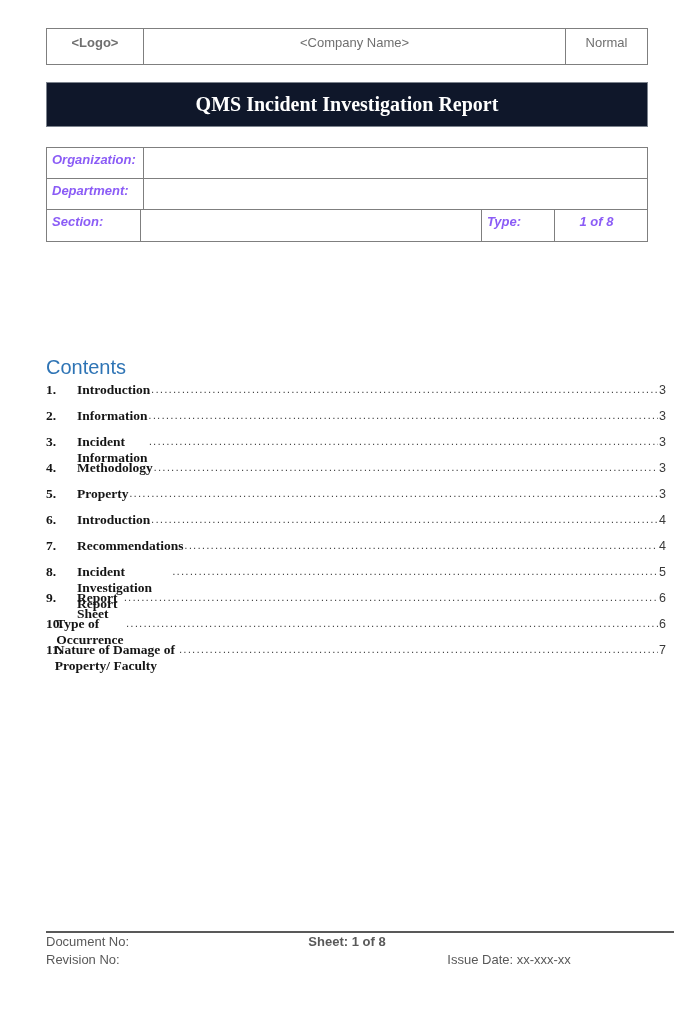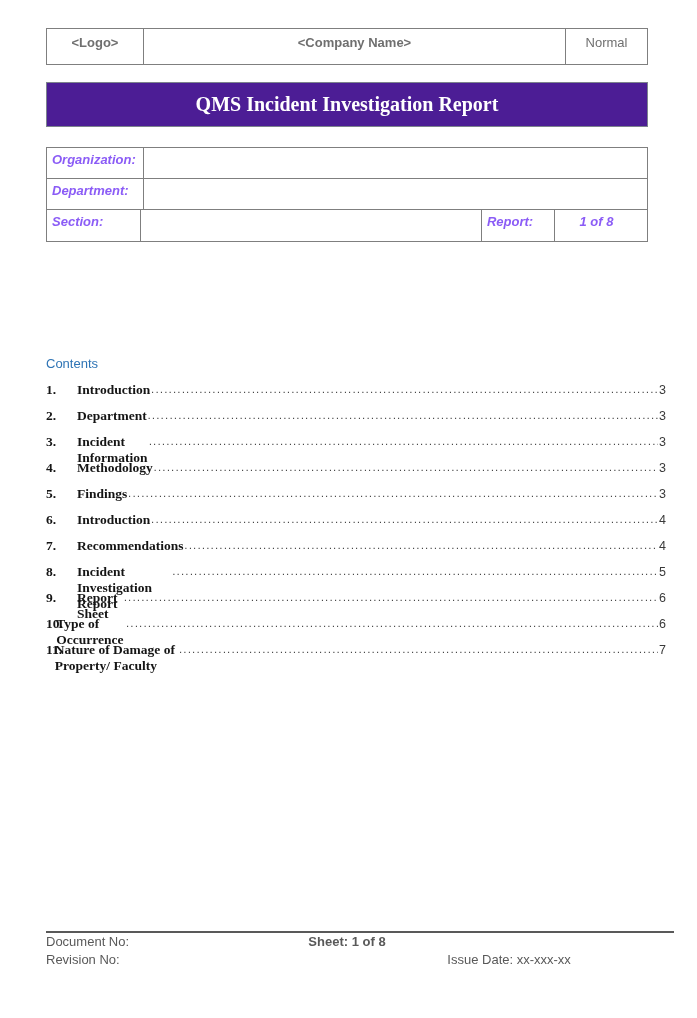--- a/index.html
+++ b/index.html
@@ -21,28 +21,28 @@
     background:#fff;
   }
   .hdr-cell {
     border-right:1px solid #7f7f7f;
     display:flex; justify-content:center; align-items:flex-start;
     padding-top:6px;
     color:#6f6f6f; font-size:13px;
   }
   .hdr-cell:last-child { border-right:none; }
   .hdr-logo    { width:97px; font-weight:bold; }
-  .hdr-company { width:422px; font-weight:bold; }
+  .hdr-company { width:422px; font-weight:normal; }
   .hdr-normal  { width:81px; font-weight:normal; }
 
   
   .banner {
     position:absolute; top:82px; left:46px;
     width:602px; height:45px;
-    background:#4c1d95;
+    background:#0f172a;
     border:1px solid #7c838d;
     display:flex; justify-content:center; align-items:center;
     color:#ffffff;
     font-family:"Liberation Serif", serif;
     font-weight:bold; font-size:20px;
   }
 
   
   .info-table {
     position:absolute; top:147px; left:46px;
@@ -60,21 +60,21 @@
   .info-cell:last-child { border-right:none; }
   .c-label { width:97px; }
   .c-value-wide { width:503px; }
   .c-value-mid  { width:354px; }
   .c-sheet-label { width:76px; }
   .c-sheet-value { width:75px;margin-left:19px; }
 
   
   .contents-heading {
     position:absolute; top:356px; left:46px;
-    font-size:13px; color:#2E74B5; font-weight:normal;
+    font-size:20px; color:#2E74B5; font-weight:normal;
   }
   .toc {
     position:absolute; top:382px; left:46px;
     width:620px;
   }
   .toc-row {
     display:flex; align-items:baseline;
     height:26px;
     font-family:"Liberation Serif", serif;
     font-weight:bold; font-size:13.5px; color:#151515;
@@ -132,54 +132,54 @@
       <div class="info-cell c-label">Organization:</div>
       <div class="info-cell c-value-wide"></div>
     </div>
     <div class="info-row">
       <div class="info-cell c-label">Department:</div>
       <div class="info-cell c-value-wide"></div>
     </div>
     <div class="info-row">
       <div class="info-cell c-label">Section:</div>
       <div class="info-cell c-value-mid"></div>
-      <div class="info-cell c-sheet-label">Report:</div>
+      <div class="info-cell c-sheet-label">Type:</div>
       <div class="info-cell c-sheet-value">1 of 8</div>
     </div>
   </div>
 
   <div class="contents-heading">Contents</div>
   <div class="toc" id="toc-list">
       <div class="toc-row">
         <span class="toc-num">1.</span>
         <span class="toc-title">Introduction</span>
         <span class="toc-dots"></span>
         <span class="toc-page">3</span>
       </div>
       <div class="toc-row">
         <span class="toc-num">2.</span>
-        <span class="toc-title">Department</span>
+        <span class="toc-title">Information</span>
         <span class="toc-dots"></span>
         <span class="toc-page">3</span>
       </div>
       <div class="toc-row">
         <span class="toc-num">3.</span>
         <span class="toc-title">Incident Information</span>
         <span class="toc-dots"></span>
         <span class="toc-page">3</span>
       </div>
       <div class="toc-row">
         <span class="toc-num">4.</span>
         <span class="toc-title">Methodology</span>
         <span class="toc-dots"></span>
         <span class="toc-page">3</span>
       </div>
       <div class="toc-row">
         <span class="toc-num">5.</span>
-        <span class="toc-title">Findings</span>
+        <span class="toc-title">Property</span>
         <span class="toc-dots"></span>
         <span class="toc-page">3</span>
       </div>
       <div class="toc-row">
         <span class="toc-num">6.</span>
         <span class="toc-title">Introduction</span>
         <span class="toc-dots"></span>
         <span class="toc-page">4</span>
       </div>
       <div class="toc-row">

